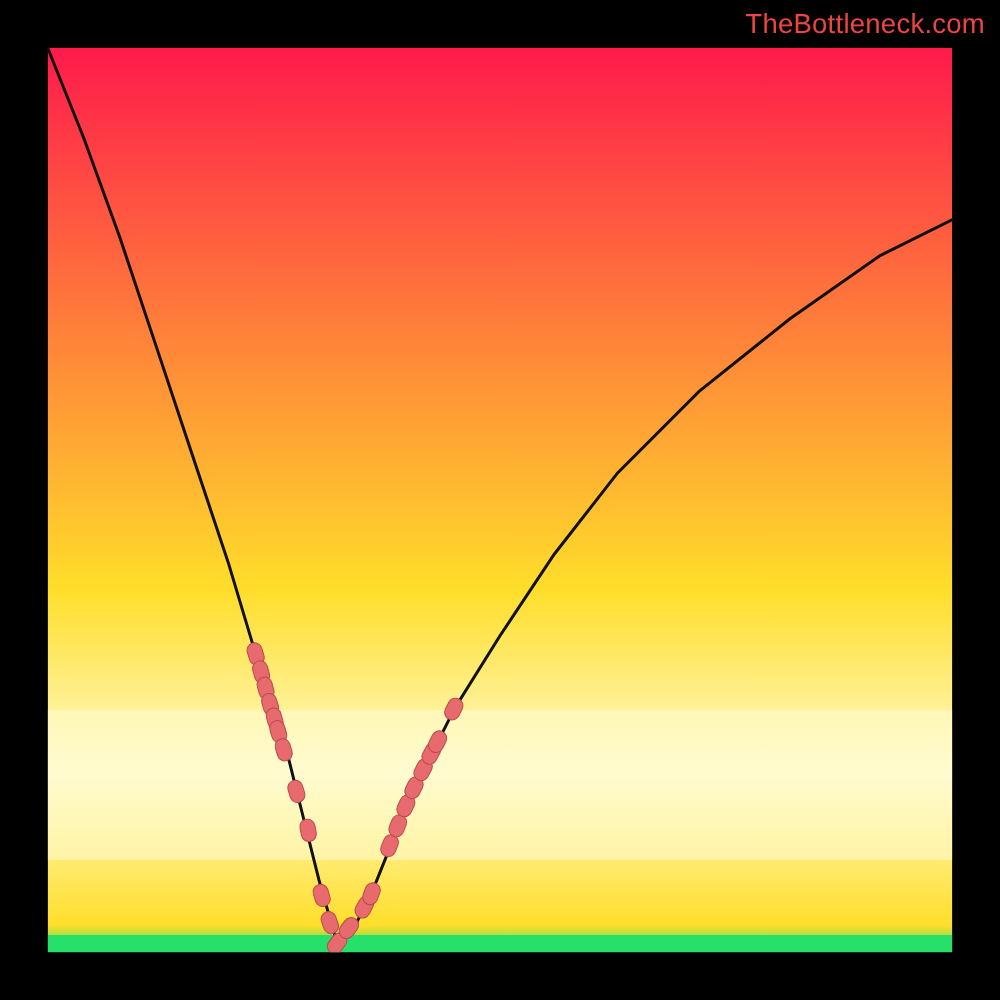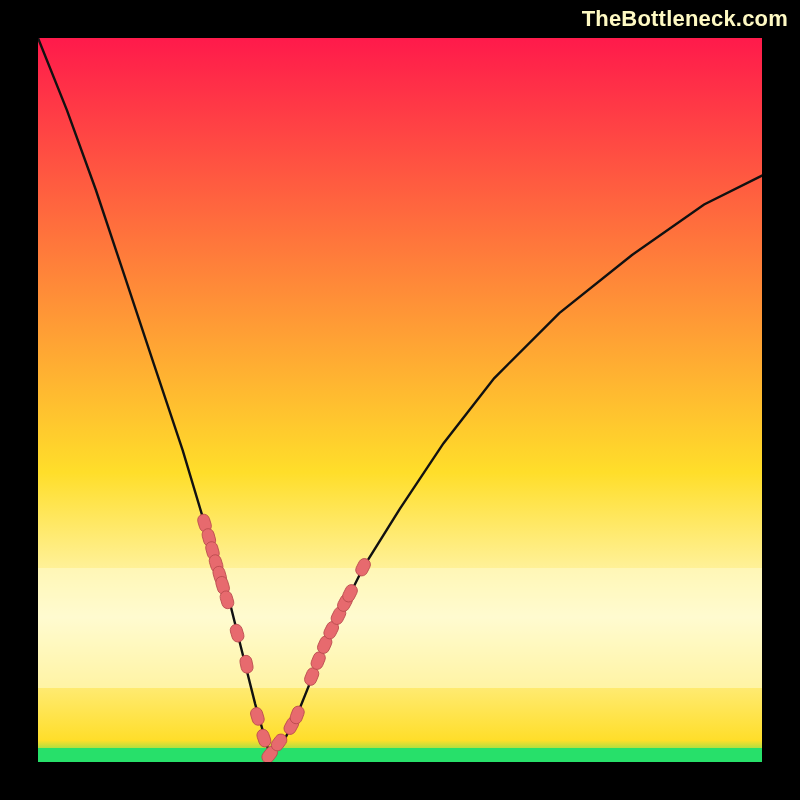--- a/index.html
+++ b/index.html
@@ -14,23 +14,23 @@
   .frame {
     position: relative;
     width: 800px;
     height: 800px;
     background: #000;
   }
   .watermark {
     position: absolute;
     top: 6px;
     right: 12px;
-    color: #fef9c3;
+    color: #ef4444;
     font-size: 22px;
-    font-weight: 700;
+    font-weight: 400;
     letter-spacing: 0.2px;
     z-index: 10;
     user-select: none;
   }
   .plot-area {
     position: absolute;
     left: 38px;
     top: 38px;
     width: 724px;
     height: 724px;

